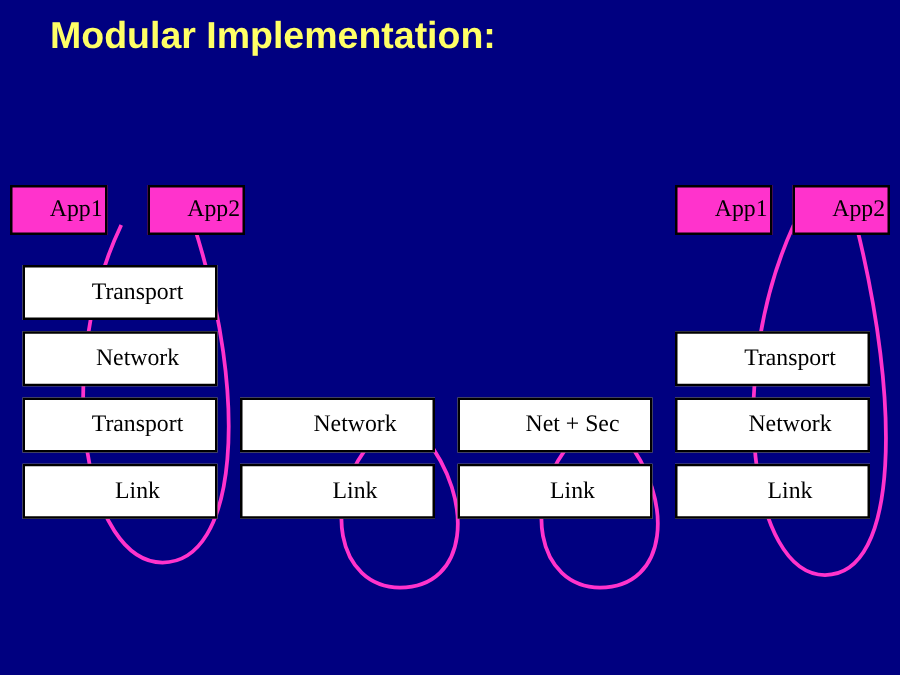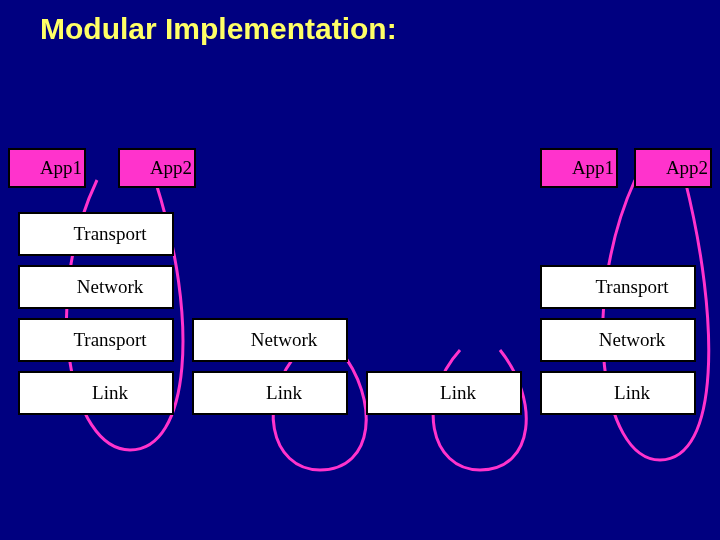--- a/index.html
+++ b/index.html
@@ -43,20 +43,23 @@
       <span>Link</span>
     </div>
 
   <div class="box" style="left:192px;top:318px;width:156px;height:44px;">
       <span>Network</span>
     </div>
   <div class="box" style="left:192px;top:371px;width:156px;height:44px;">
       <span>Link</span>
     </div>
 
+  <div class="box" style="left:366px;top:318px;width:156px;height:44px;">
+      <span>Net + Sec</span>
+    </div>
   <div class="box" style="left:366px;top:371px;width:156px;height:44px;">
       <span>Link</span>
     </div>
 
   <div class="box app" style="left:540px;top:148px;width:78px;height:40px;">
       <span>App1</span>
     </div>
   <div class="box app" style="left:634px;top:148px;width:78px;height:40px;">
       <span>App2</span>
     </div>

